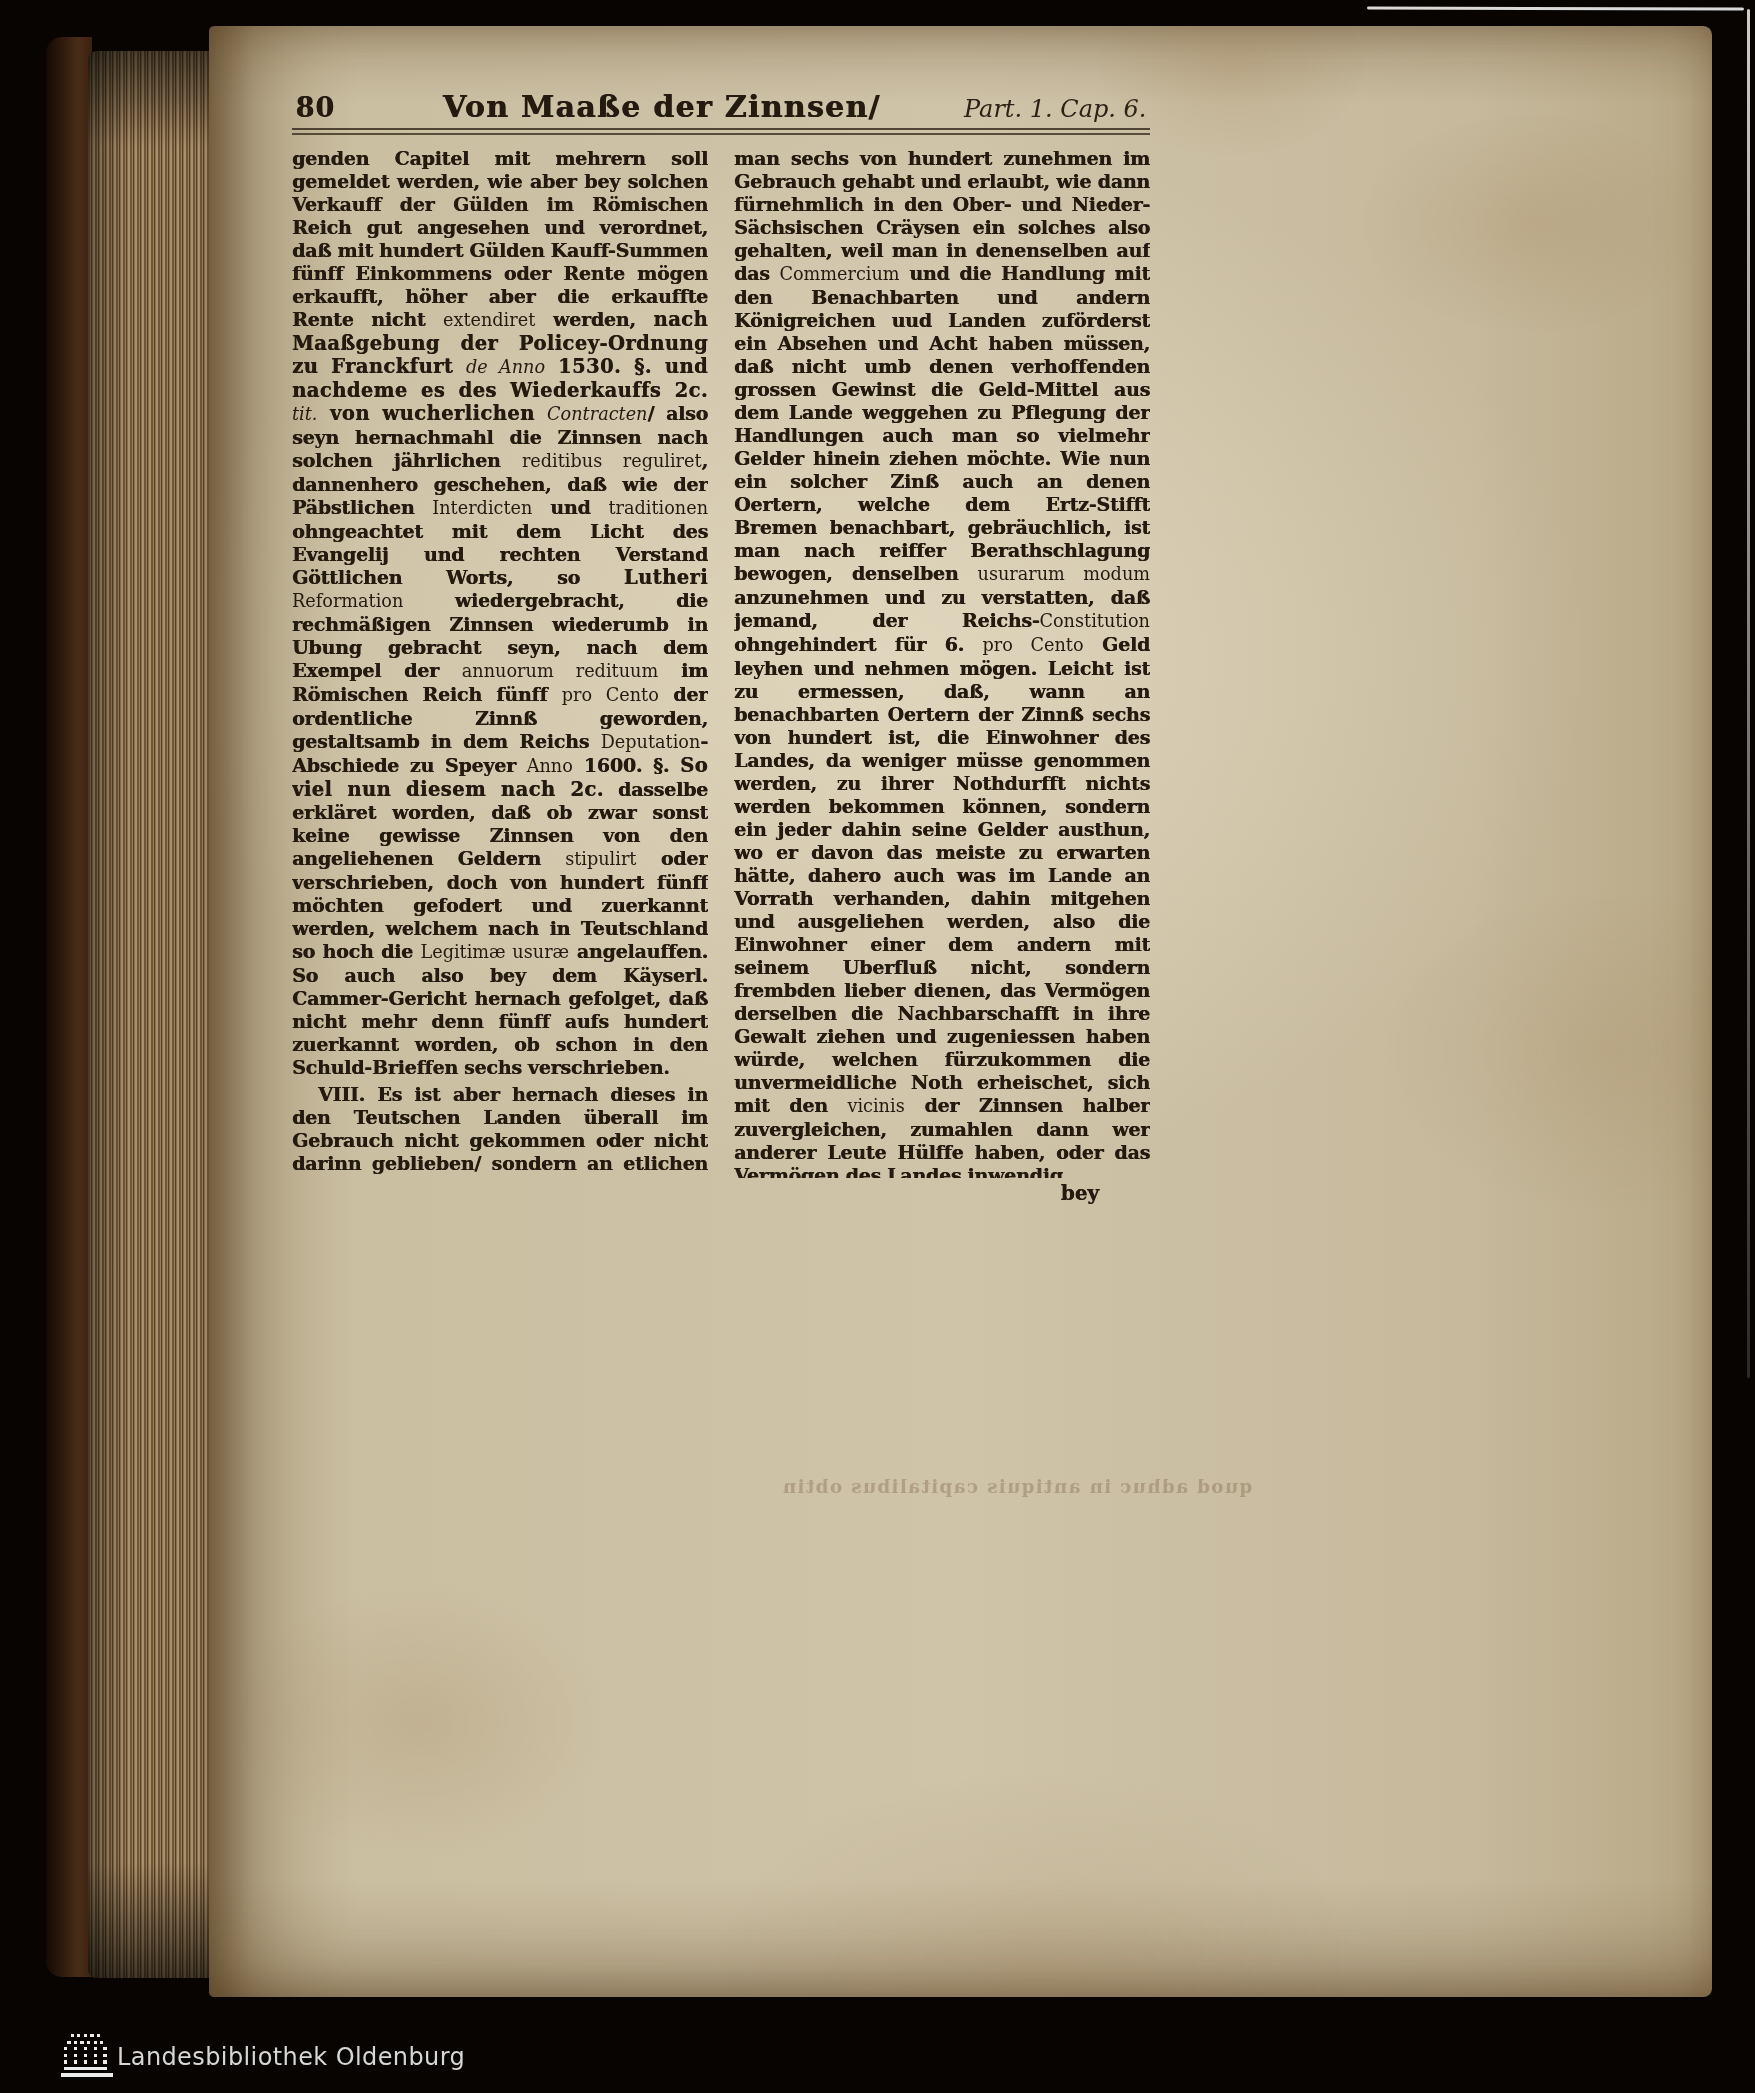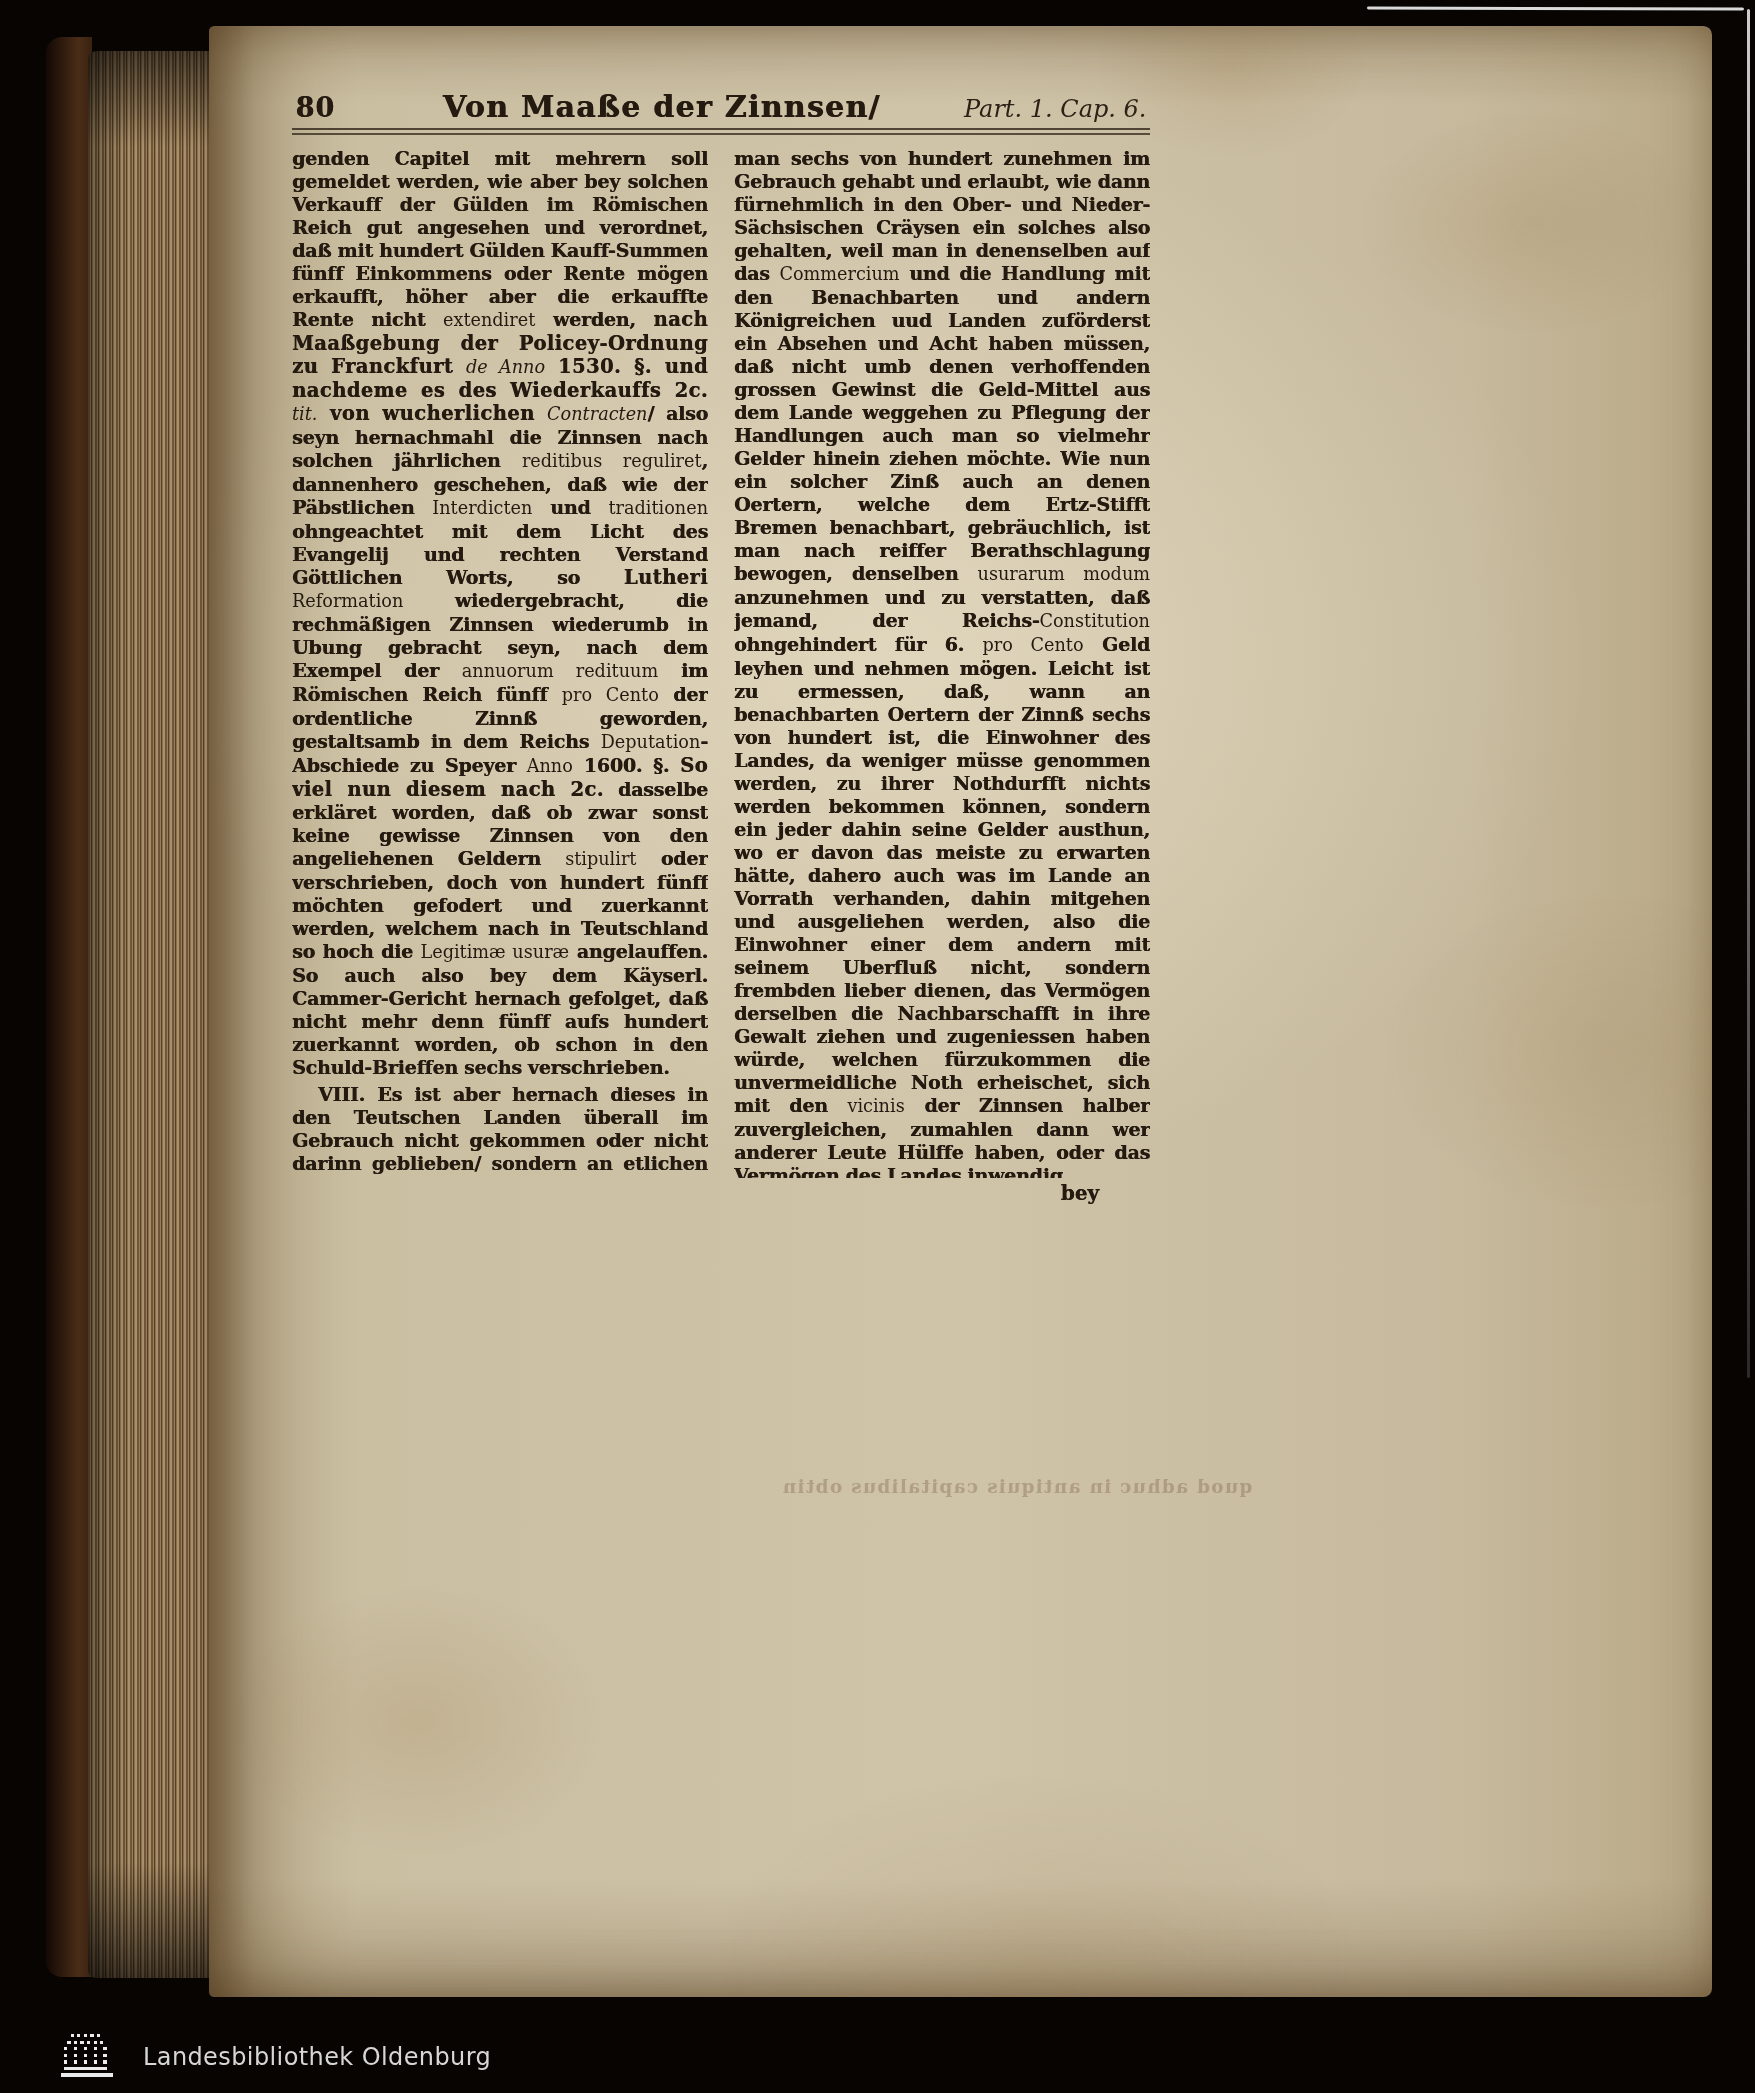--- a/index.html
+++ b/index.html
@@ -85,21 +85,21 @@
     font-size:18.4px;font-weight:bold;letter-spacing:1.3px;
     color:rgba(100,70,40,.28);transform:scaleX(-1);filter:blur(0.7px);
     text-align:center;pointer-events:none;
   }
 
   
   .edge-top{position:absolute;right:12.3px;top:7px;width:377px;height:2.6px;background:rgba(255,255,255,.85);transform:rotate(.15deg);border-radius:1.8px;}
   .edge-right{position:absolute;right:6.1px;top:8.8px;width:2.6px;height:1369px;background:linear-gradient(180deg,rgba(255,255,255,.8),rgba(255,255,255,.15));border-radius:1.8px;}
 
   
-  .footer{position:absolute;left:60px;bottom:14px;display:flex;align-items:center;gap:29px;}
+  .footer{position:absolute;left:60px;bottom:14px;display:flex;align-items:center;gap:3px;}
   .logo{width:54px;height:46px;opacity:.92;}
   .libname{font-family:"DejaVu Sans",sans-serif;font-size:24px;color:var(--footer-text);letter-spacing:0.4px;}
 </style>
 </head>
 <body>
 
 <div id="screen">
 
   <div class="spine"></div>
   <div class="stack"></div>

